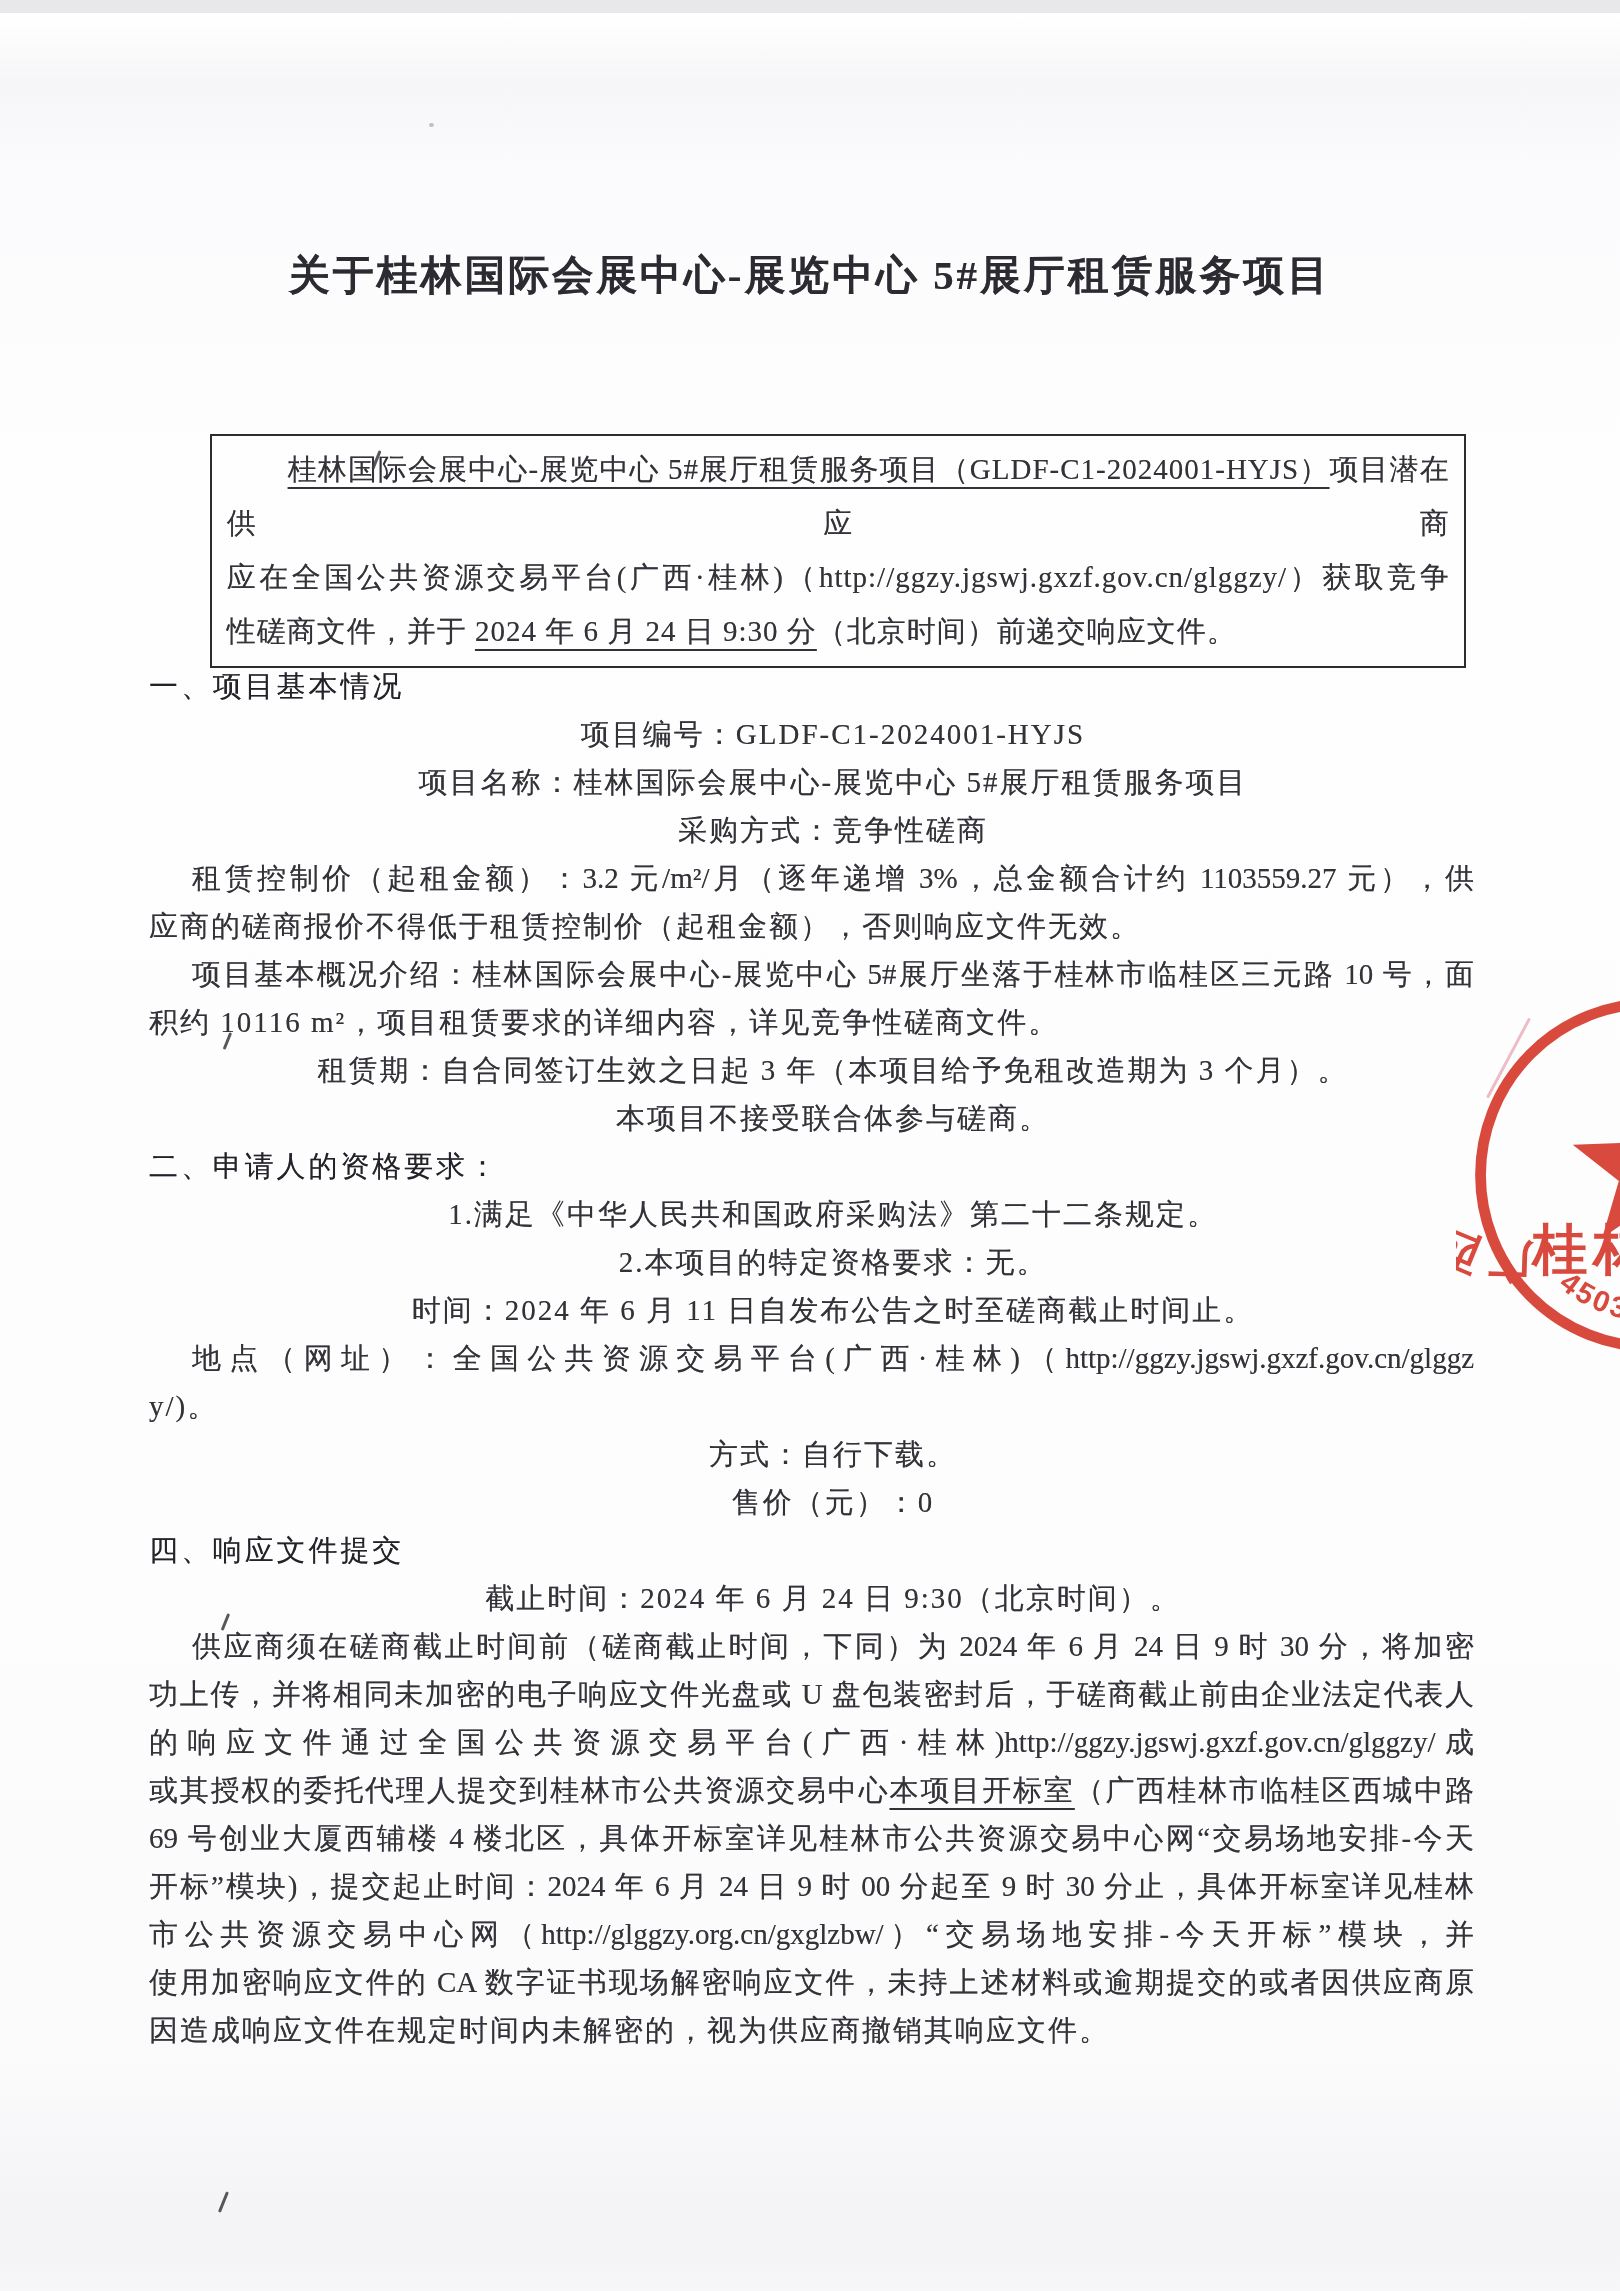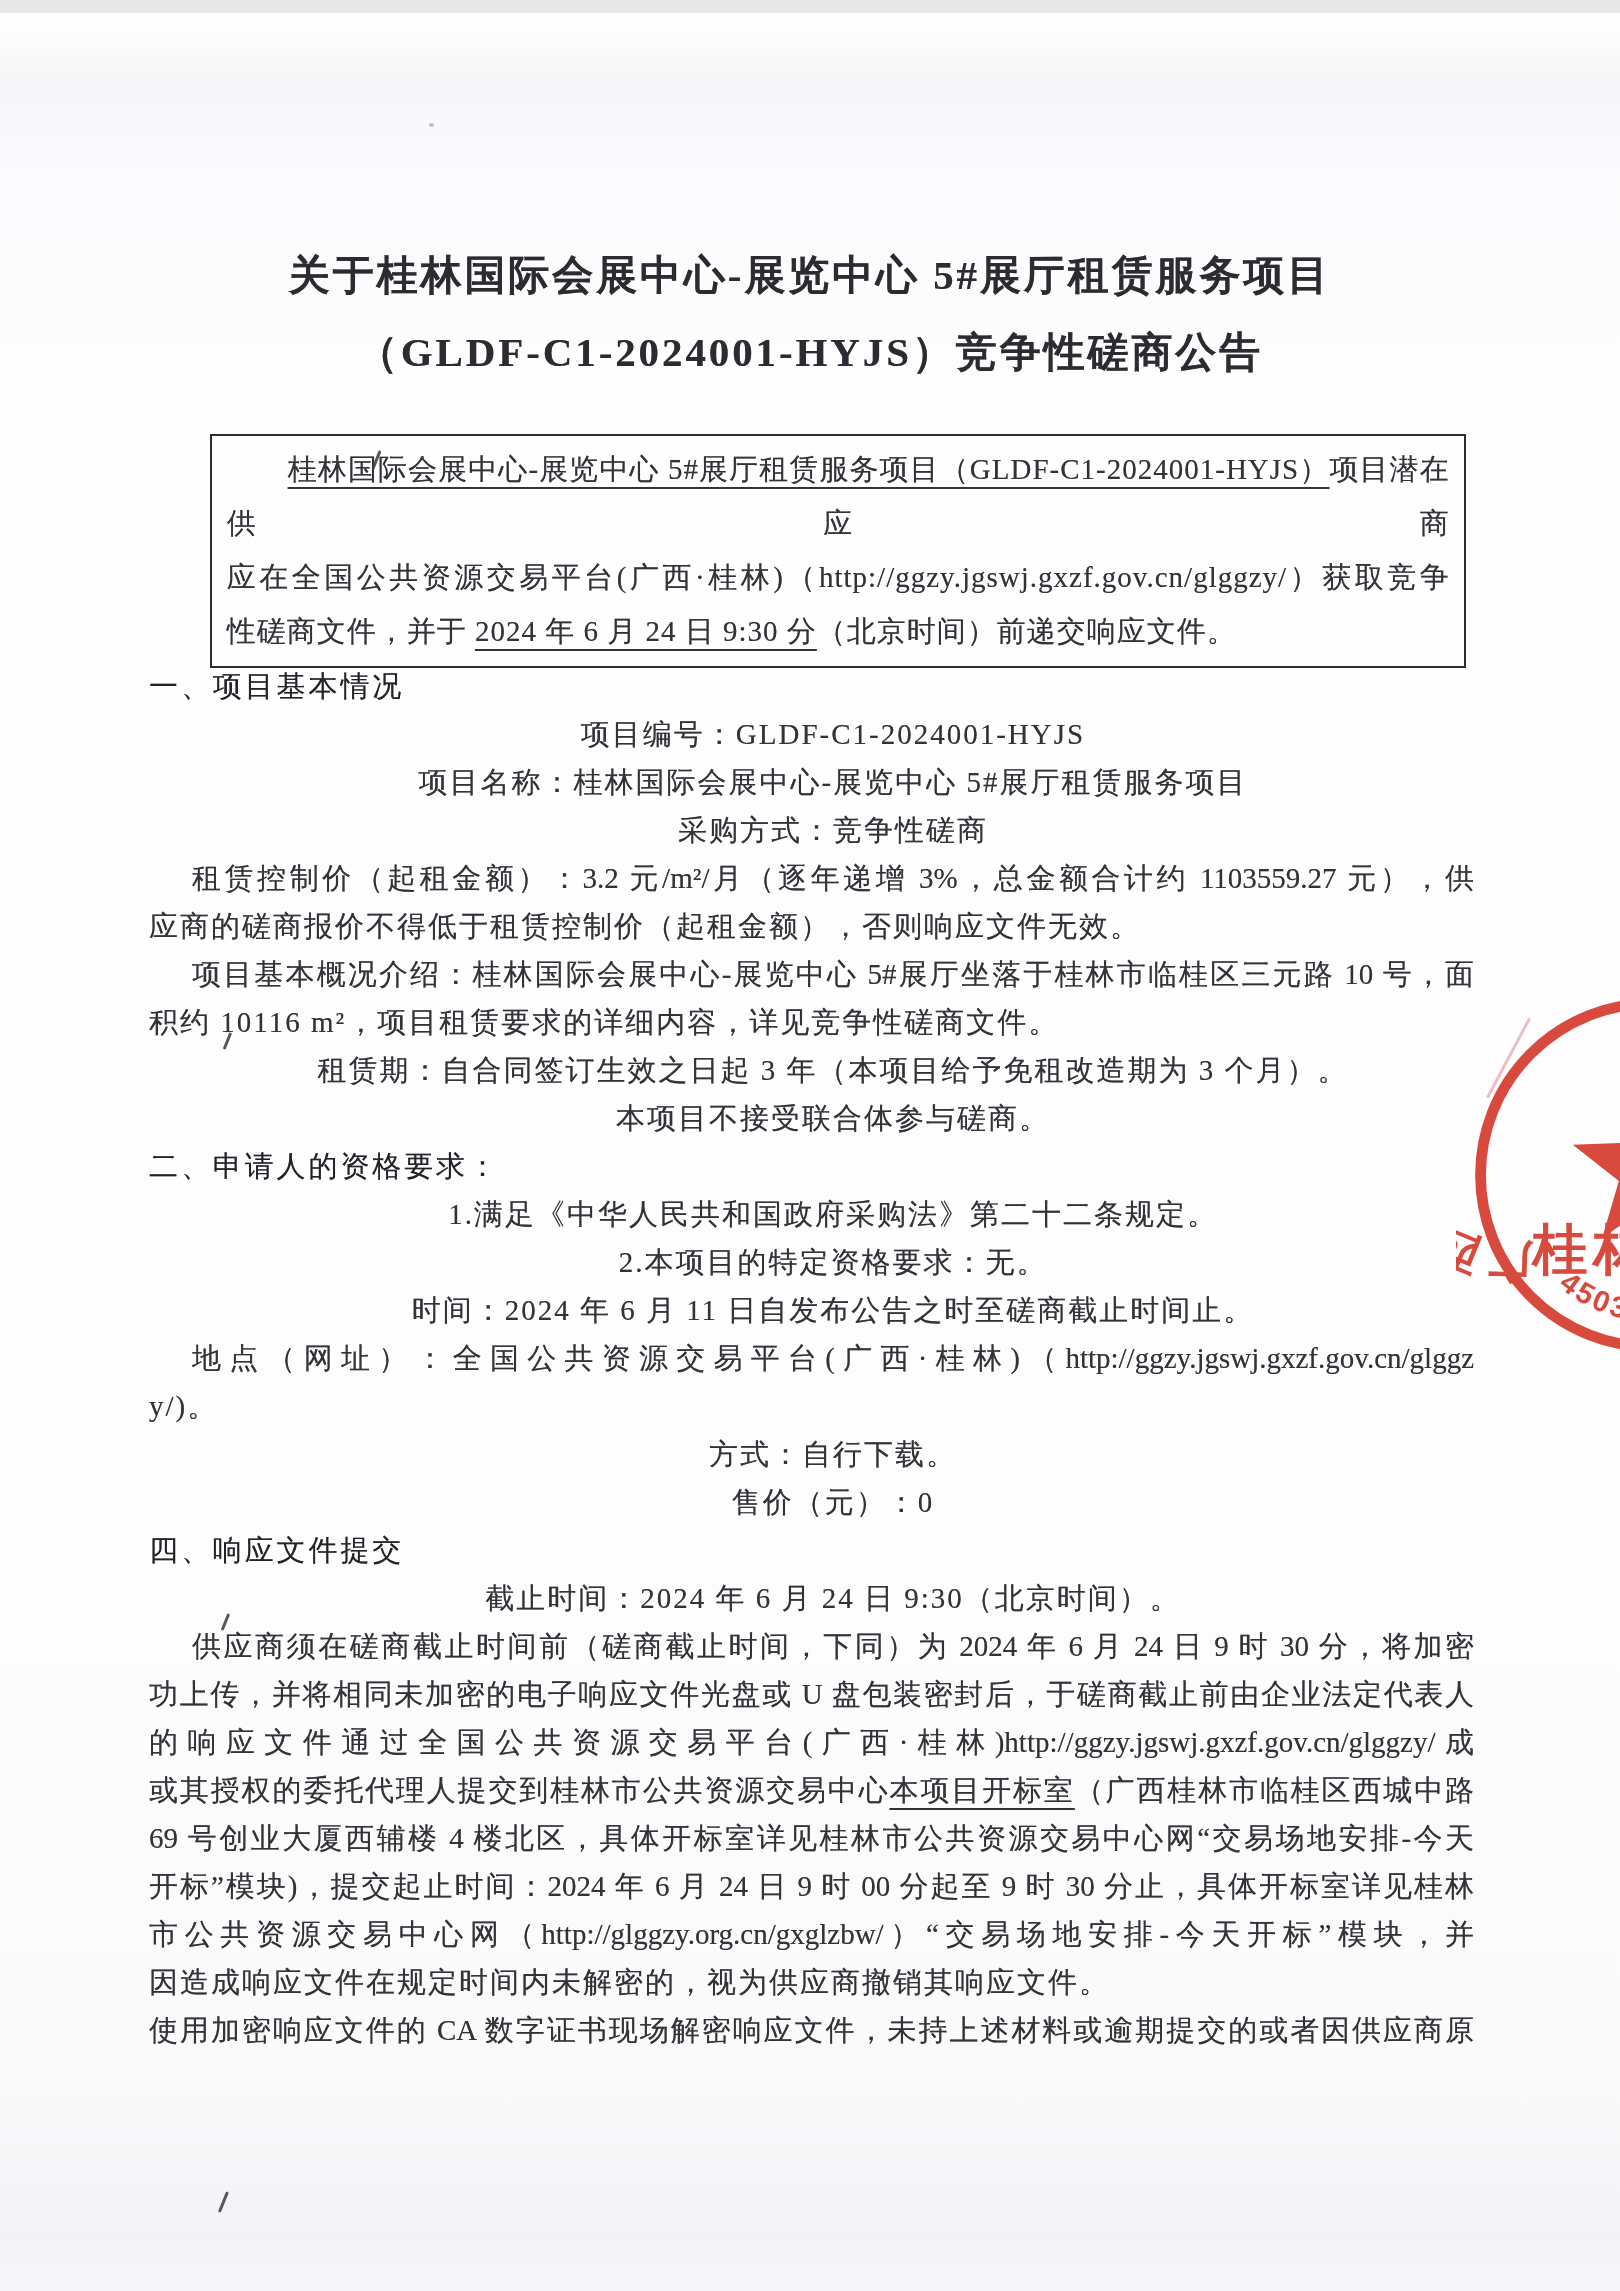--- a/index.html
+++ b/index.html
@@ -55,21 +55,20 @@
     position:absolute;left:1507px;top:1000px;width:2.9px;height:90px;
     background:rgba(213,92,112,.4);transform:rotate(28deg);border-radius:2px;
   }
 </style>
 </head>
 <body>
 
 <div id="page">
 
   <div class="title" style="top:235px;">关于桂林国际会展中心-展览中心 5#展厅租赁服务项目</div>
-  <div class="title" style="top:312px;">（GLDF-C1-2024001-HYJS）竞争性磋商公告</div>
 
   <div id="overview-box">
     <div class="bl fill ind">
       <span class="u">桂林国际会展中心-展览中心 5#展厅租赁服务项目（GLDF-C1-2024001-HYJS）</span><span>项目潜在供应商</span>
     </div>
     <div class="bl fill">应在全国公共资源交易平台(广西·桂林)（http://ggzy.jgswj.gxzf.gov.cn/glggzy/）获取竞争</div>
     <div class="bl">
       <span>性磋商文件，并于 </span><span class="u">2024 年 6 月 24 日 9:30 分</span><span>（北京时间）前递交响应文件。</span>
     </div>
   </div>
@@ -97,22 +96,22 @@
     <div class="ln i">截止时间：2024 年 6 月 24 日 9:30（北京时间）。</div>
     <div class="ln i f">供应商须在磋商截止时间前（磋商截止时间，下同）为 2024 年 6 月 24 日 9 时 30 分，将加密</div>
     <div class="ln f">功上传，并将相同未加密的电子响应文件光盘或 U 盘包装密封后，于磋商截止前由企业法定代表人</div>
     <div class="ln f">的响应文件通过全国公共资源交易平台(广西·桂林)http://ggzy.jgswj.gxzf.gov.cn/glggzy/成</div>
     <div class="ln f">
       <span>或其授权的委托代理人提交到桂林市公共资源交易中心</span><span class="u">本项目开标室</span><span>（广西桂林市临桂区西城中路</span>
     </div>
     <div class="ln f">69 号创业大厦西辅楼 4 楼北区，具体开标室详见桂林市公共资源交易中心网“交易场地安排-今天</div>
     <div class="ln f">开标”模块)，提交起止时间：2024 年 6 月 24 日 9 时 00 分起至 9 时 30 分止，具体开标室详见桂林</div>
     <div class="ln f">市公共资源交易中心网（http://glggzy.org.cn/gxglzbw/）“交易场地安排-今天开标”模块，并</div>
+    <div class="ln f">使用加密响应文件的 CA 数字证书现场解密响应文件，未持上述材料或逾期提交的或者因供应商原</div>
     <div class="ln">因造成响应文件在规定时间内未解密的，视为供应商撤销其响应文件。</div>
-    <div class="ln f">使用加密响应文件的 CA 数字证书现场解密响应文件，未持上述材料或逾期提交的或者因供应商原</div>
   </div>
 
   <div class="speck" style="left:429px;top:110px;"></div>
   <div class="pen-mark" style="left:375px;top:437px;height:19.6px;"></div>
   <div class="pen-mark" style="left:226px;top:1019px;height:17.6px;"></div>
   <div class="pen-mark" style="left:224px;top:1600px;height:17.6px;"></div>
   <div class="pen-mark" style="left:222px;top:2178px;height:21.6px;"></div>
   <div id="pink-stroke"></div>
 
   <svg id="seal" width="412" height="412" viewBox="0 0 420 420">

